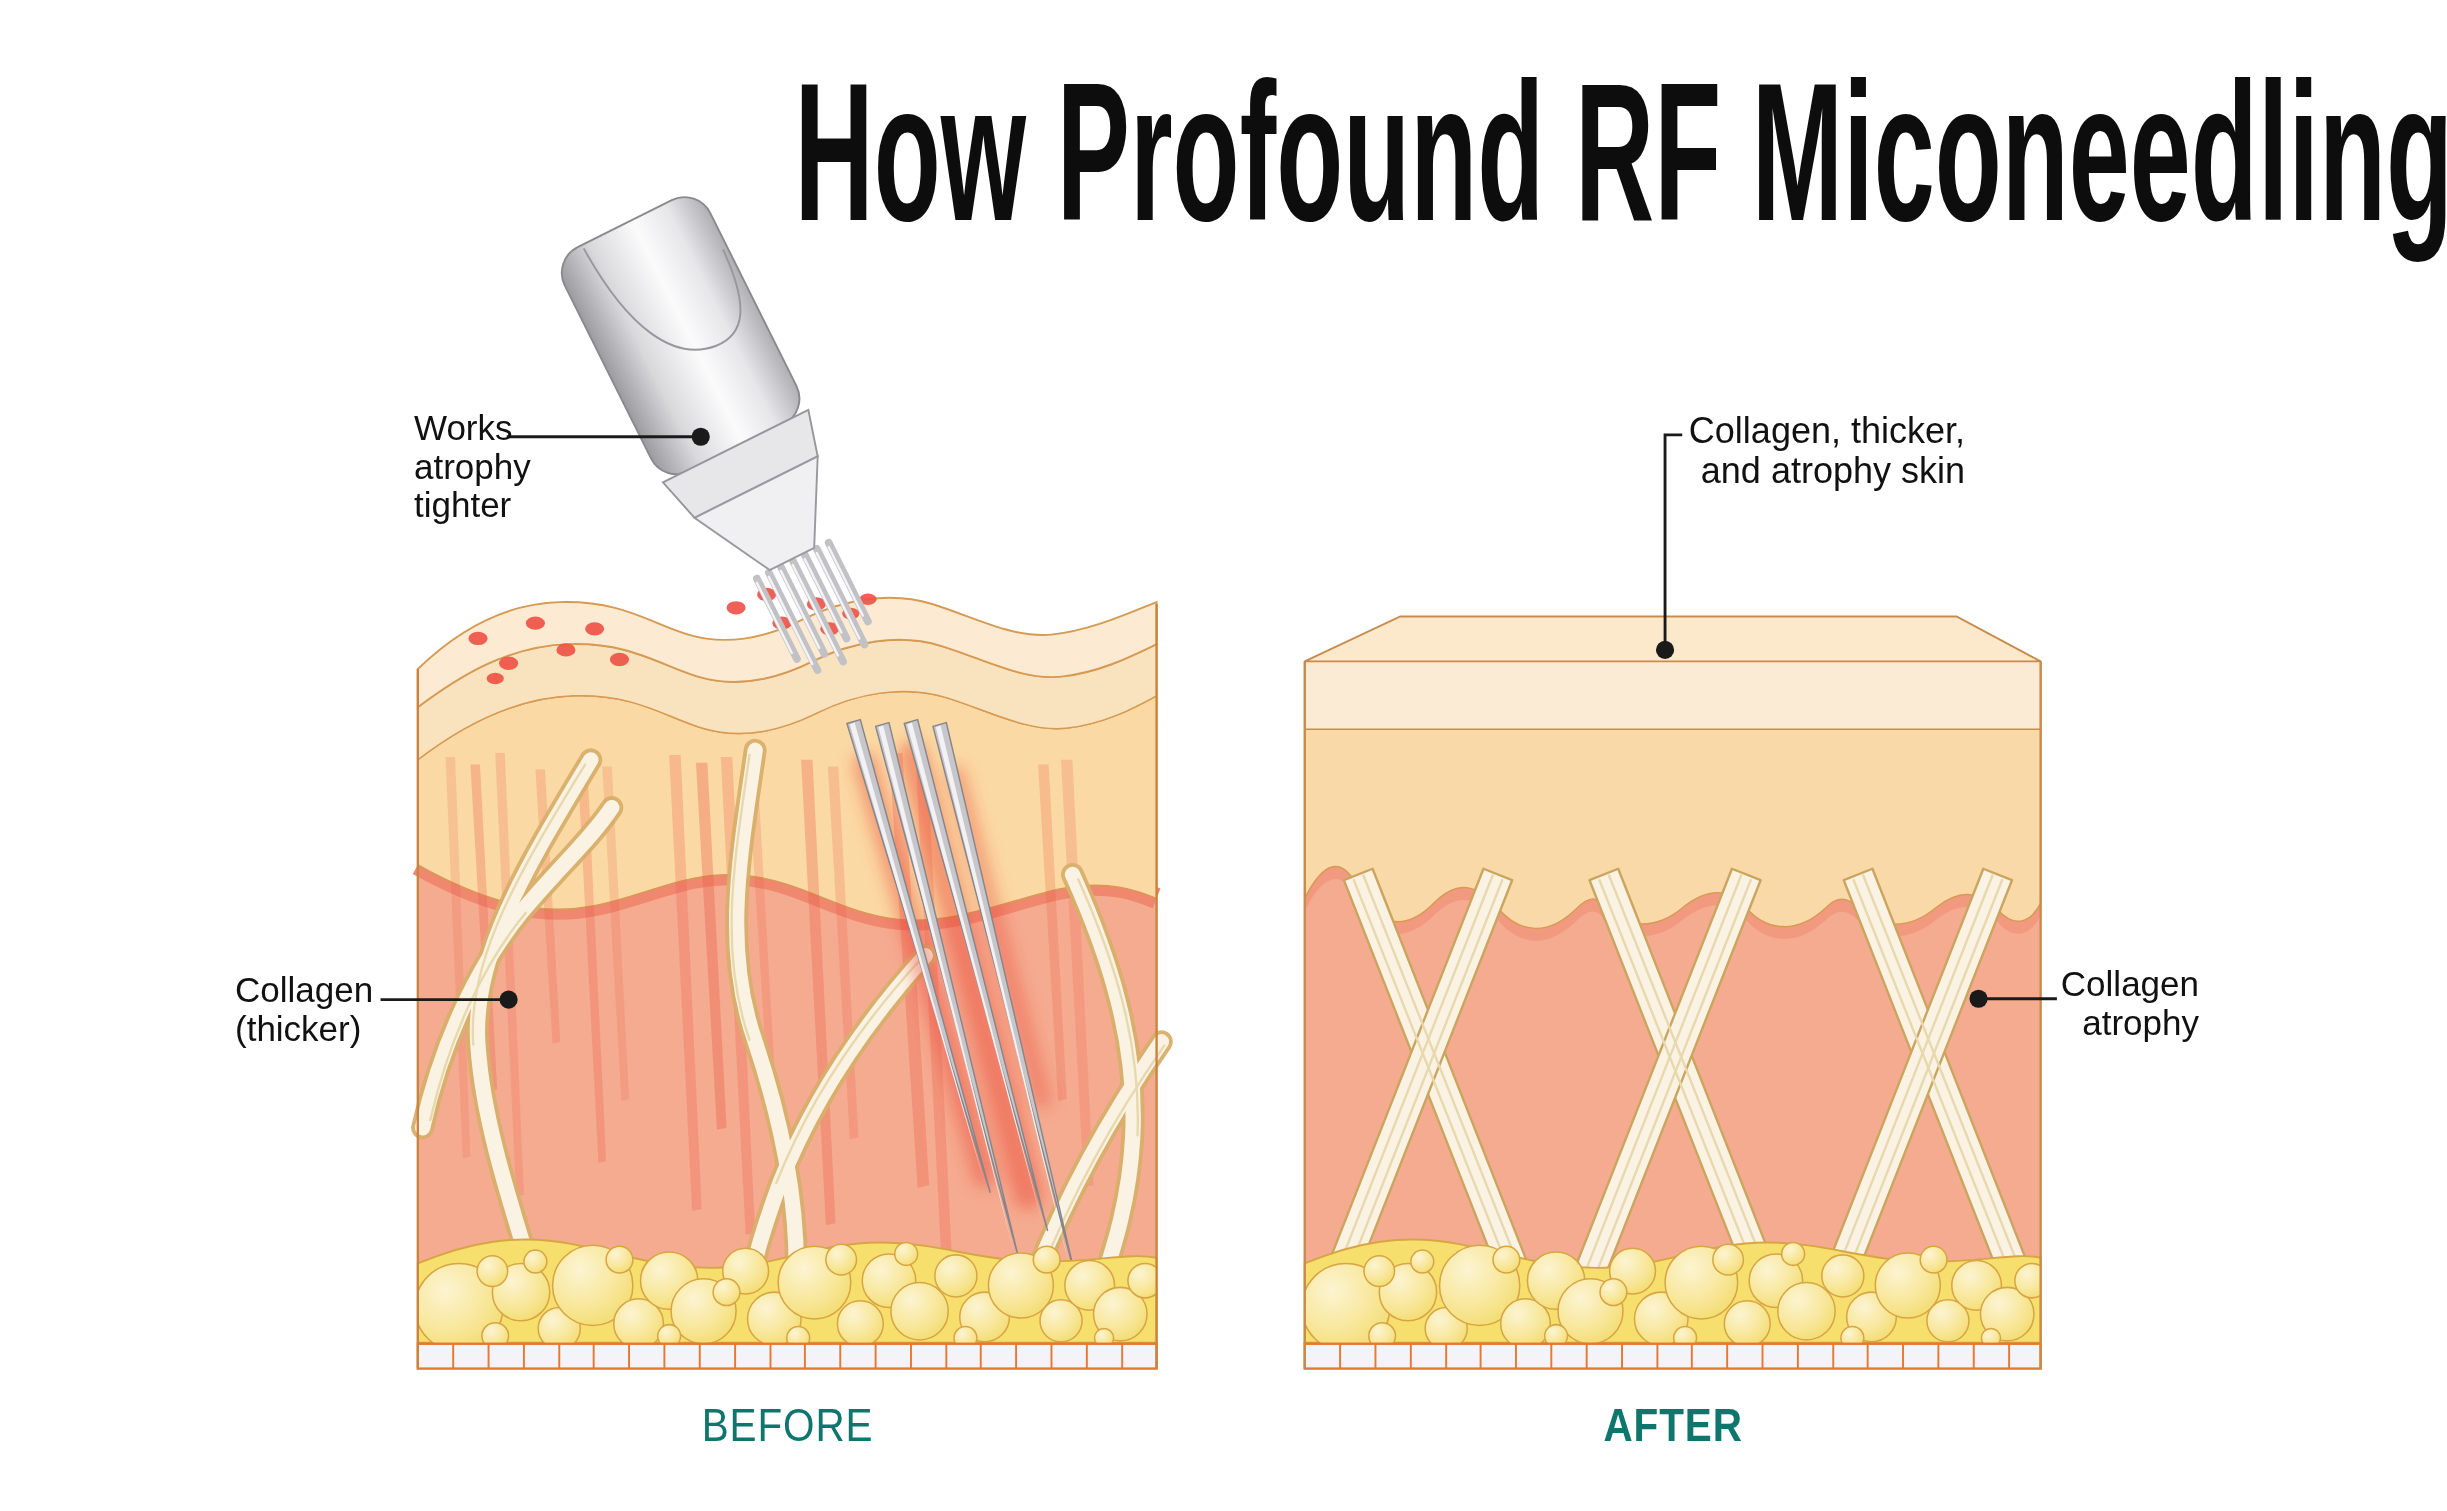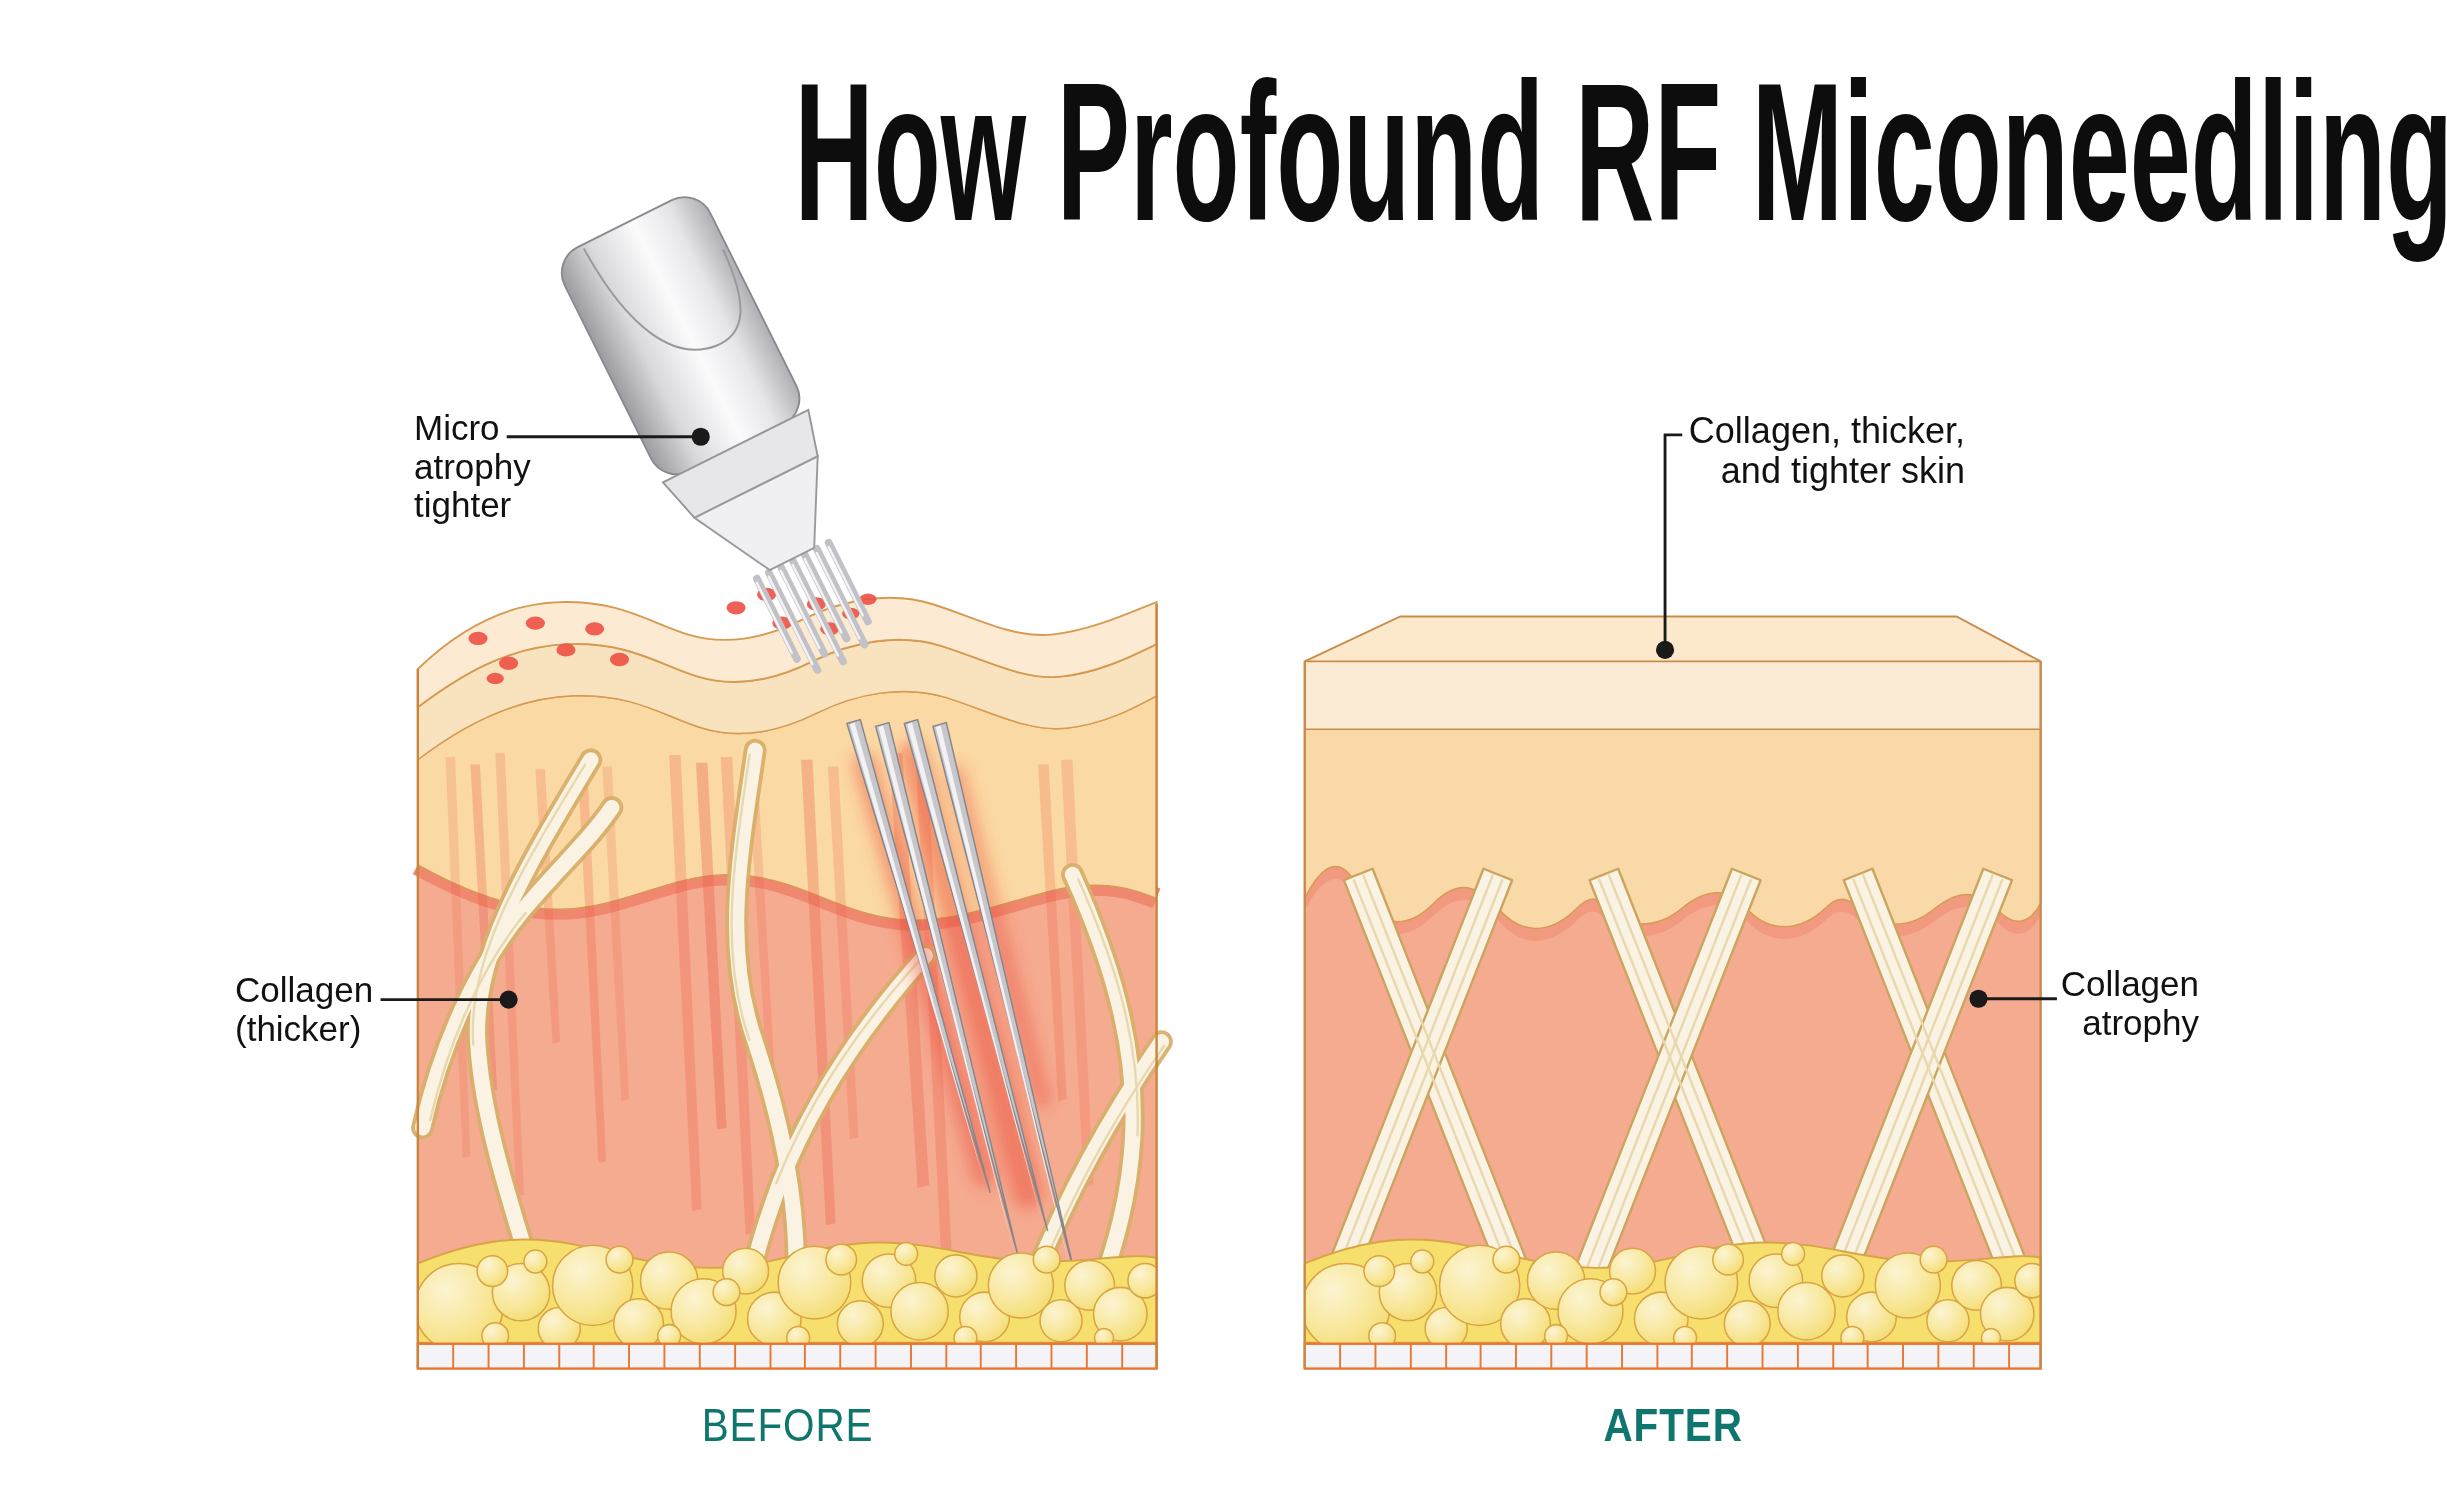--- a/index.html
+++ b/index.html
@@ -283,33 +283,33 @@
     <line x1="2070" y1="1045" x2="2152" y2="1045"></line>
     <circle cx="2070" cy="1045" r="9.5" stroke="none"></circle>
   </g>
 </svg>
 
 <div class="abs title">
   <span class="squeeze">How Profound RF Miconeedling Works</span>
 </div>
 
 <div class="abs lbl lbl-micro">
-  <div>Micro</div>
+  <div>Works</div>
   <div>atrophy</div>
   <div>tighter</div>
 </div>
 
 <div class="abs lbl lbl-atrophy">
   <div>Collagen</div>
   <div>(thicker)</div>
 </div>
 
 <div class="abs lbl lbl-smoother">
   <div>Collagen, thicker,</div>
-  <div>and tighter skin</div>
+  <div>and atrophy skin</div>
 </div>
 
 <div class="abs lbl lbl-fibers">
   <div>Collagen</div>
   <div>atrophy</div>
 </div>
 
 <div class="abs caption cap-before">
   <span class="squeeze">BEFORE</span>
 </div>

